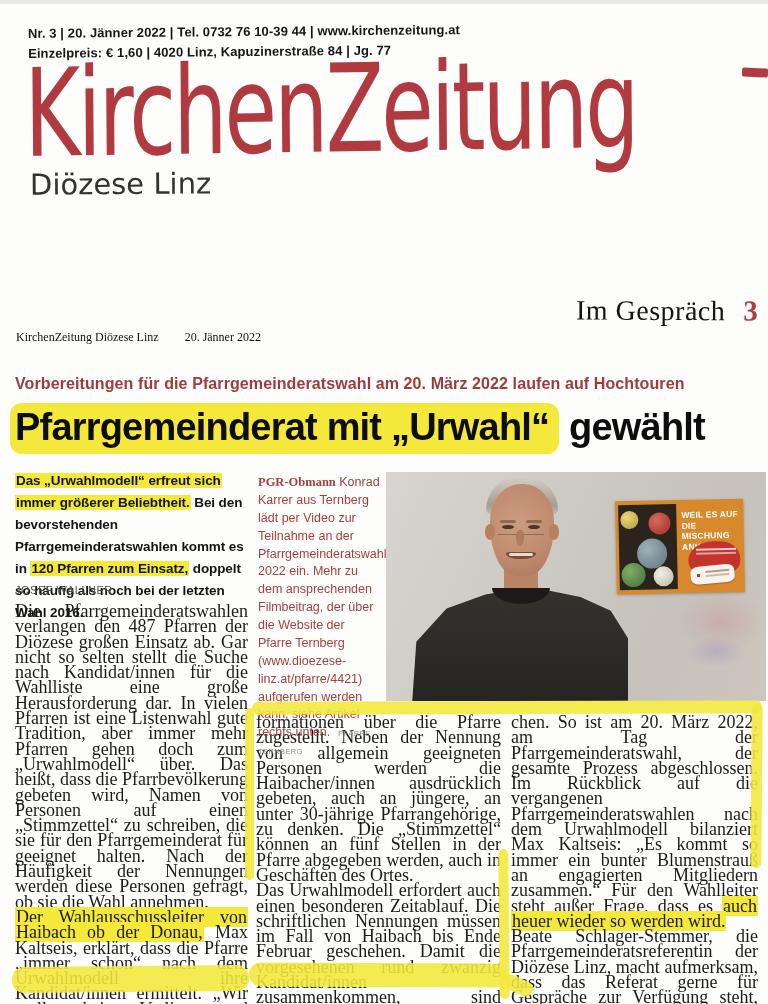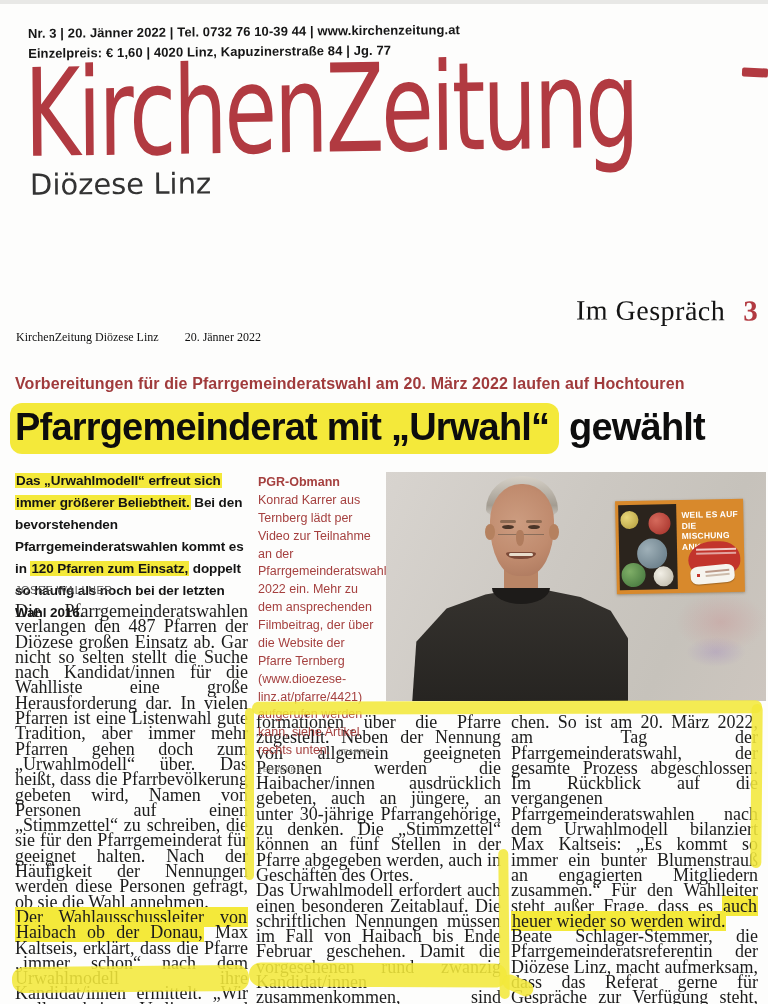--- a/index.html
+++ b/index.html
@@ -46,21 +46,21 @@
     line-height:15.3px;text-align:justify;color:#1b1b1b;white-space:pre-line;}
   .col1{left:15px;top:600px;width:233px;}
   .col2{left:256px;top:711px;width:245px;}
   .col3{left:511px;top:711px;width:247px;}
   .mark{background:#f4e93a;box-decoration-break:clone;-webkit-box-decoration-break:clone;
     padding:0 1px;}
   .endmark{color:#b23a41;font-weight:700;}
   
   .caption{position:absolute;left:258px;top:470px;width:122px;font-size:12.5px;
     line-height:1.43;color:#a5403f;}
-  .caption b{font-weight:700;}
+  .caption b{font-weight:700;font-family:Liberation Serif, serif;}
   .credit{font-size:7.5px;color:#8d8d88;letter-spacing:.4px;margin-left:8px;font-weight:400;}
   
   .photo{position:absolute;left:386px;top:468px;width:380px;height:229px;overflow:hidden;
     background:linear-gradient(115deg,#d8d4cf 0%,#ccc8c2 45%,#c6c2bb 75%,#cdc6bf 100%);}
   .photo .smudge{position:absolute;left:290px;top:120px;width:90px;height:60px;border-radius:50%;
     background:radial-gradient(closest-side,rgba(201,150,150,.45),rgba(201,150,150,0));}
   .photo .smudge2{position:absolute;left:300px;top:165px;width:60px;height:30px;border-radius:50%;
     background:radial-gradient(closest-side,rgba(150,120,190,.30),rgba(150,120,190,0));}
   
   .poster{position:absolute;left:230px;top:28px;width:128px;height:93px;background:#d8892c;

